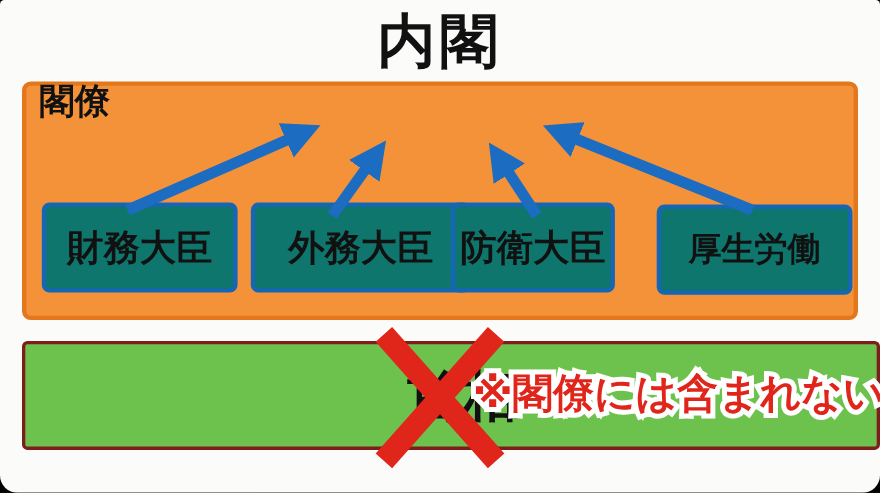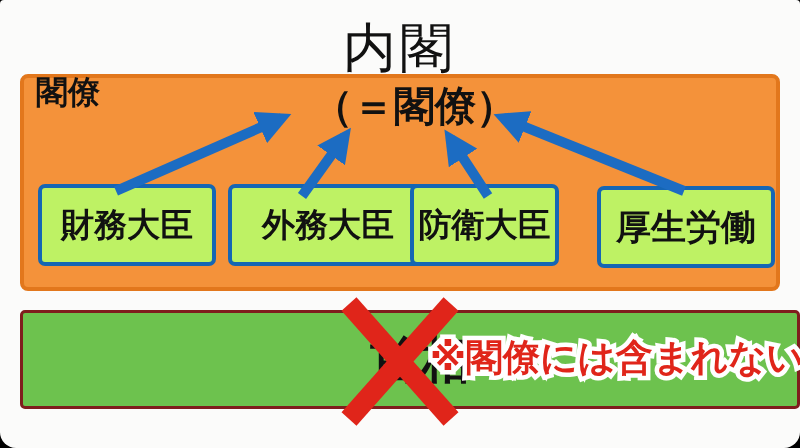--- a/index.html
+++ b/index.html
@@ -2,47 +2,47 @@
 <html><head>
 <meta charset="utf-8">
 <style>
   html,body{margin:0;padding:0;background:#000;}
   .page{
     position:relative;width:800px;height:448px;background:#FBFBFA;
     border-radius:4px 4px 16px 16px;overflow:hidden;
     font-family:"Liberation Sans","DejaVu Sans",sans-serif;color:#111;
   }
   .title{
-    position:absolute;top:2px;left:0;right:0;margin:11px;text-align:center;
-    font-size:53px;font-weight:400;letter-spacing:4px;color:#111;
+    position:absolute;top:2px;left:0;right:0;margin:0;text-align:center;
+    font-size:53px;font-weight:700;letter-spacing:4px;color:#111;
   }
   
   .cabinet{
     position:absolute;left:20px;top:74px;width:752px;height:209px;
     background:#F4923A;border:4px solid #E2771C;border-radius:8px;
   }
   .cab-label{
     position:absolute;left:36px;top:76px;font-size:32px;font-weight:900;line-height:1;
   }
   .equals-note{
     position:absolute;left:312px;top:86px;font-size:41px;font-weight:900;line-height:1;
     letter-spacing:0px;white-space:nowrap;
   }
   
   .minister{
-    position:absolute;height:82px;background:#bef264;border:4px solid #1566B4;
+    position:absolute;height:82px;background:#0f766e;border:4px solid #1566B4;
     border-radius:7px;display:flex;align-items:center;justify-content:center;
     box-sizing:border-box;text-align:left;
   }
   .minister .lbl{font-size:33px;font-weight:900;line-height:1.05;}
   .m1{left:38px; top:184px;width:178px;}
   .m2{left:228px;top:184px;width:200px;}
   .m3{left:410px;top:184px;width:149px;}
   .m4{left:597px;top:186px;width:178px;}
-  .m4 .lbl{font-size:35px;line-height:1.12;}
+  .m4 .lbl{font-size:30px;line-height:1.12;}
   
   .pm{
     position:absolute;left:20px;top:310px;width:754px;height:93px;
     background:#6DC24E;border:3px solid #7f1d1d;border-radius:5px;
     display:flex;align-items:center;justify-content:center;padding-left:20px;
   }
   .pm-label{font-size:50px;font-weight:900;line-height:1;color:#111;}
   .pm-note{
     position:absolute;left:430px;top:336px;font-size:37px;font-weight:900;
     line-height:1.2;white-space:nowrap;
@@ -60,21 +60,20 @@
 <body>
 
 <div class="page">
 
   <h1 class="title">内閣</h1>
 
   <section class="cabinet"></section>
 
   <div class="cab-label">閣僚</div>
 
-  <div class="equals-note">（＝閣僚）</div>
 
   <div class="minister m1">
     <span class="lbl">財務大臣</span>
   </div>
   <div class="minister m2">
     <span class="lbl">外務大臣</span>
   </div>
   <div class="minister m3">
     <span class="lbl">防衛大臣</span>
   </div>

